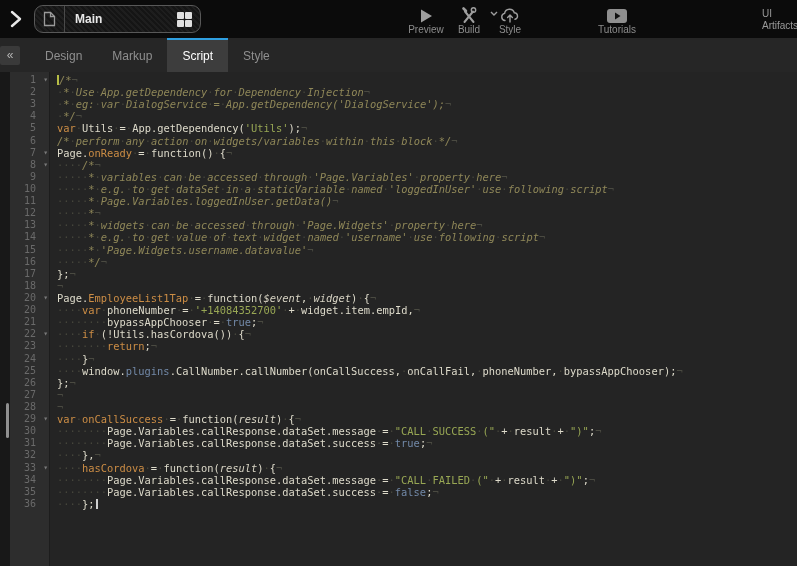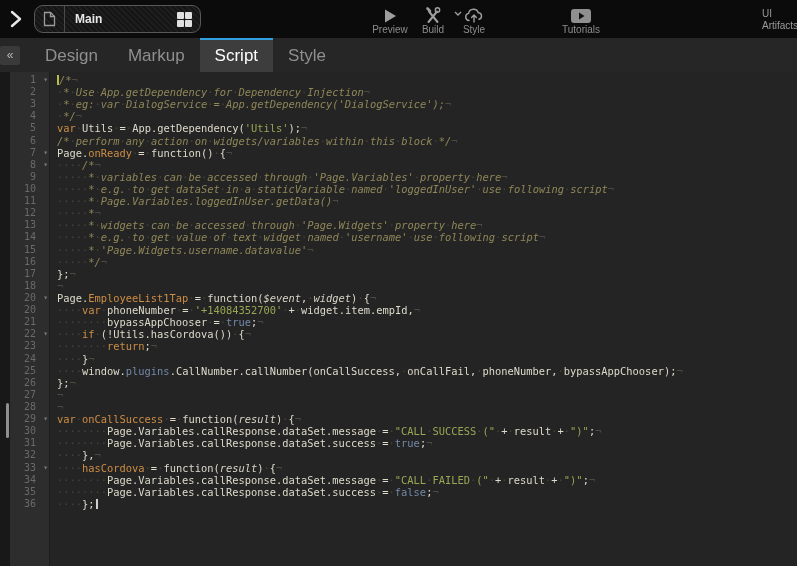--- a/index.html
+++ b/index.html
@@ -12,33 +12,33 @@
   .tb-chevron { position:absolute; left:9px; top:9px; width:14px; height:20px; cursor:pointer; }
   .page-selector { position:absolute; left:34px; top:5px; width:167px; height:28px;
     border:1px solid #585858; border-radius:9px; display:flex; align-items:center;
     background:repeating-linear-gradient(45deg,#1e1e1e 0 2px,#151515 2px 4px); cursor:pointer; }
   .ps-doc { width:30px; height:100%; display:flex; align-items:center; justify-content:center;
     border-right:1px solid #4a4a4a; }
   .ps-label { color:#e8e8e8; font-size:12px; font-weight:bold; padding-left:10px; flex:1; }
   .ps-grid { width:15px; height:15px; margin-right:8px; display:grid;
     grid-template-columns:7px 7px; grid-template-rows:7px 7px; gap:1px; }
   .ps-grid i { background:#e0e0e0; border-radius:1px; }
-  .act { position:absolute; top:4px; text-align:center; color:#8c8c8c; font-size:10px; cursor:pointer; }
+  .act { position:absolute; top:4px; text-align:center; color:#8c8c8c; font-size:10px; cursor:pointer;margin-left:36px; }
   .act .ic { height:20px; display:flex; align-items:flex-end; justify-content:center; }
   .act .lb { margin-top:2px; white-space:nowrap; }
   .build-caret { position:absolute; right:-7px; bottom:8px; }
   .clipped { position:absolute; left:762px; top:8px; width:80px; color:#9a9a9a;
     font-size:10px; line-height:12px; text-align:left; white-space:nowrap; }
 
   
   .tabbar { position:relative; height:34px; background:#262626; display:flex; align-items:stretch; }
   .collapse-btn { position:absolute; left:0; top:8px; width:20px; height:19px; background:#3a3a3a;
     color:#b5b5b5; font-size:12px; text-align:center; line-height:18px; border-radius:2px; cursor:pointer; }
   .tabs { display:flex; margin-left:30px; }
-  .tab { padding:0 15px; display:flex; align-items:center; color:#8f8f8f; font-size:17px;
+  .tab { padding:0 15px; display:flex; align-items:center; color:#8f8f8f; font-size:12px;
     cursor:pointer; border-top:2px solid transparent; }
   .tab.active { background:#3d3d3d; color:#ffffff; border-top:2px solid #2f9fe0; }
 
   
   .editor { position:relative; height:494px; background:#242424; display:flex;
     font-family:"DejaVu Sans Mono", monospace; }
   .left-rail { width:10px; background:#181818; position:relative; flex:none; }
   .rail-thumb { position:absolute; left:6px; top:331px; width:3px; height:35px;
     background:#909090; border-radius:2px; cursor:pointer; }
   .gutter { width:40px; flex:none; background:#2d2d2d; border-right:1px solid #1d1d1d;

